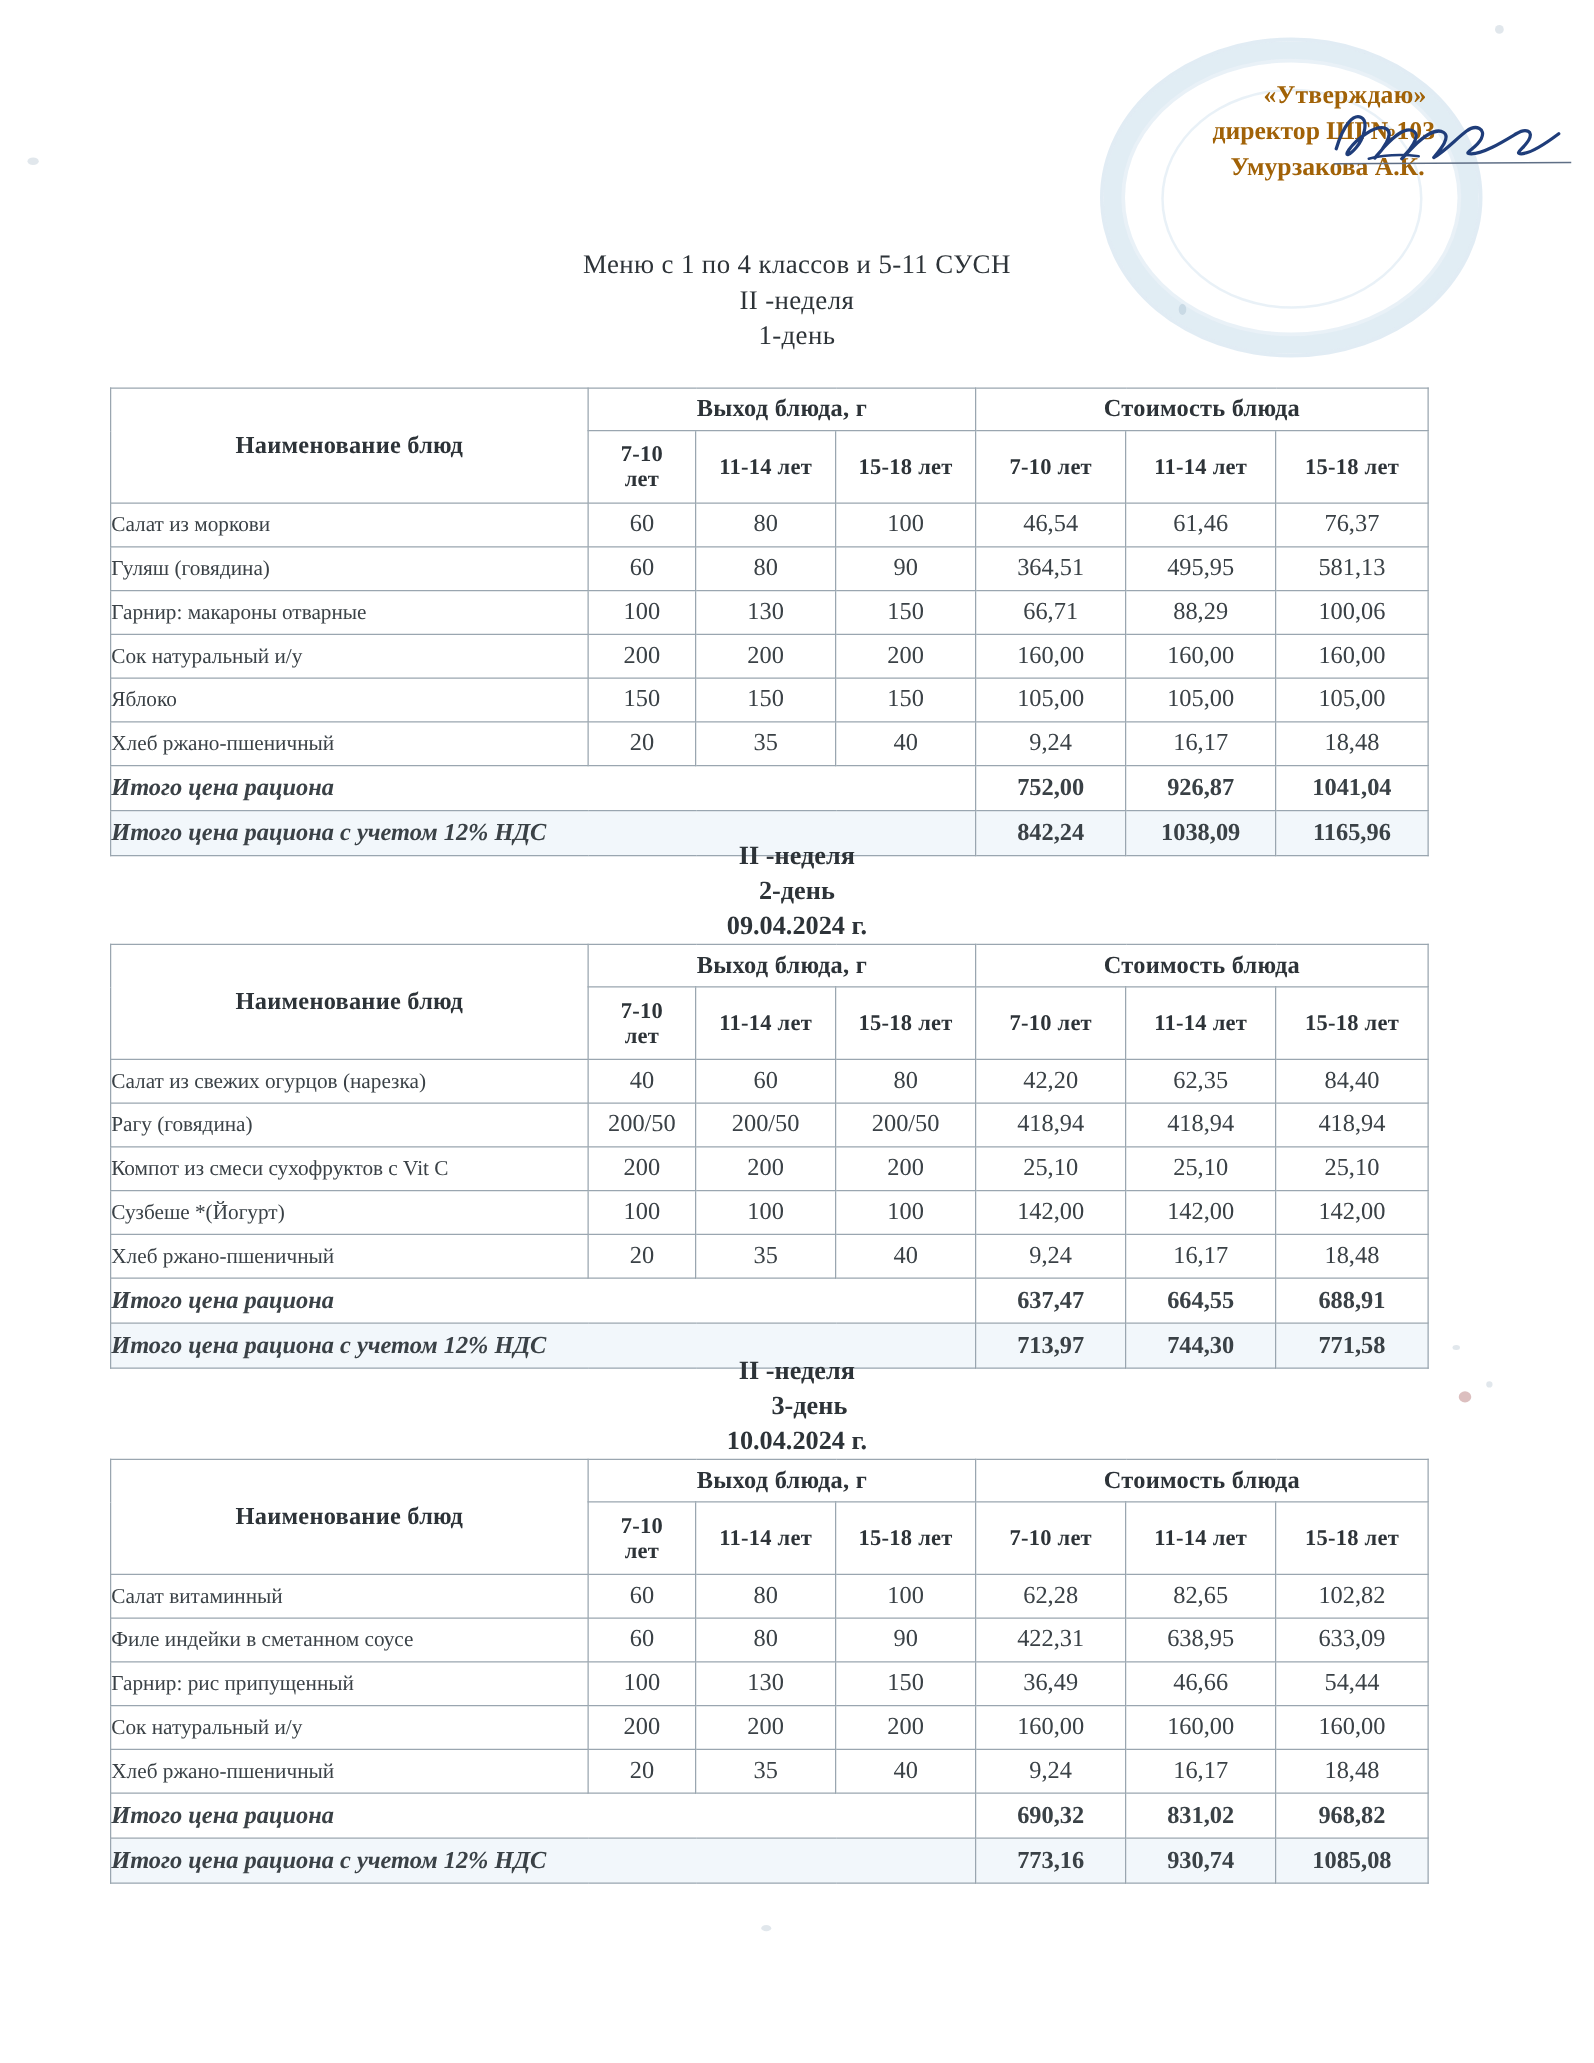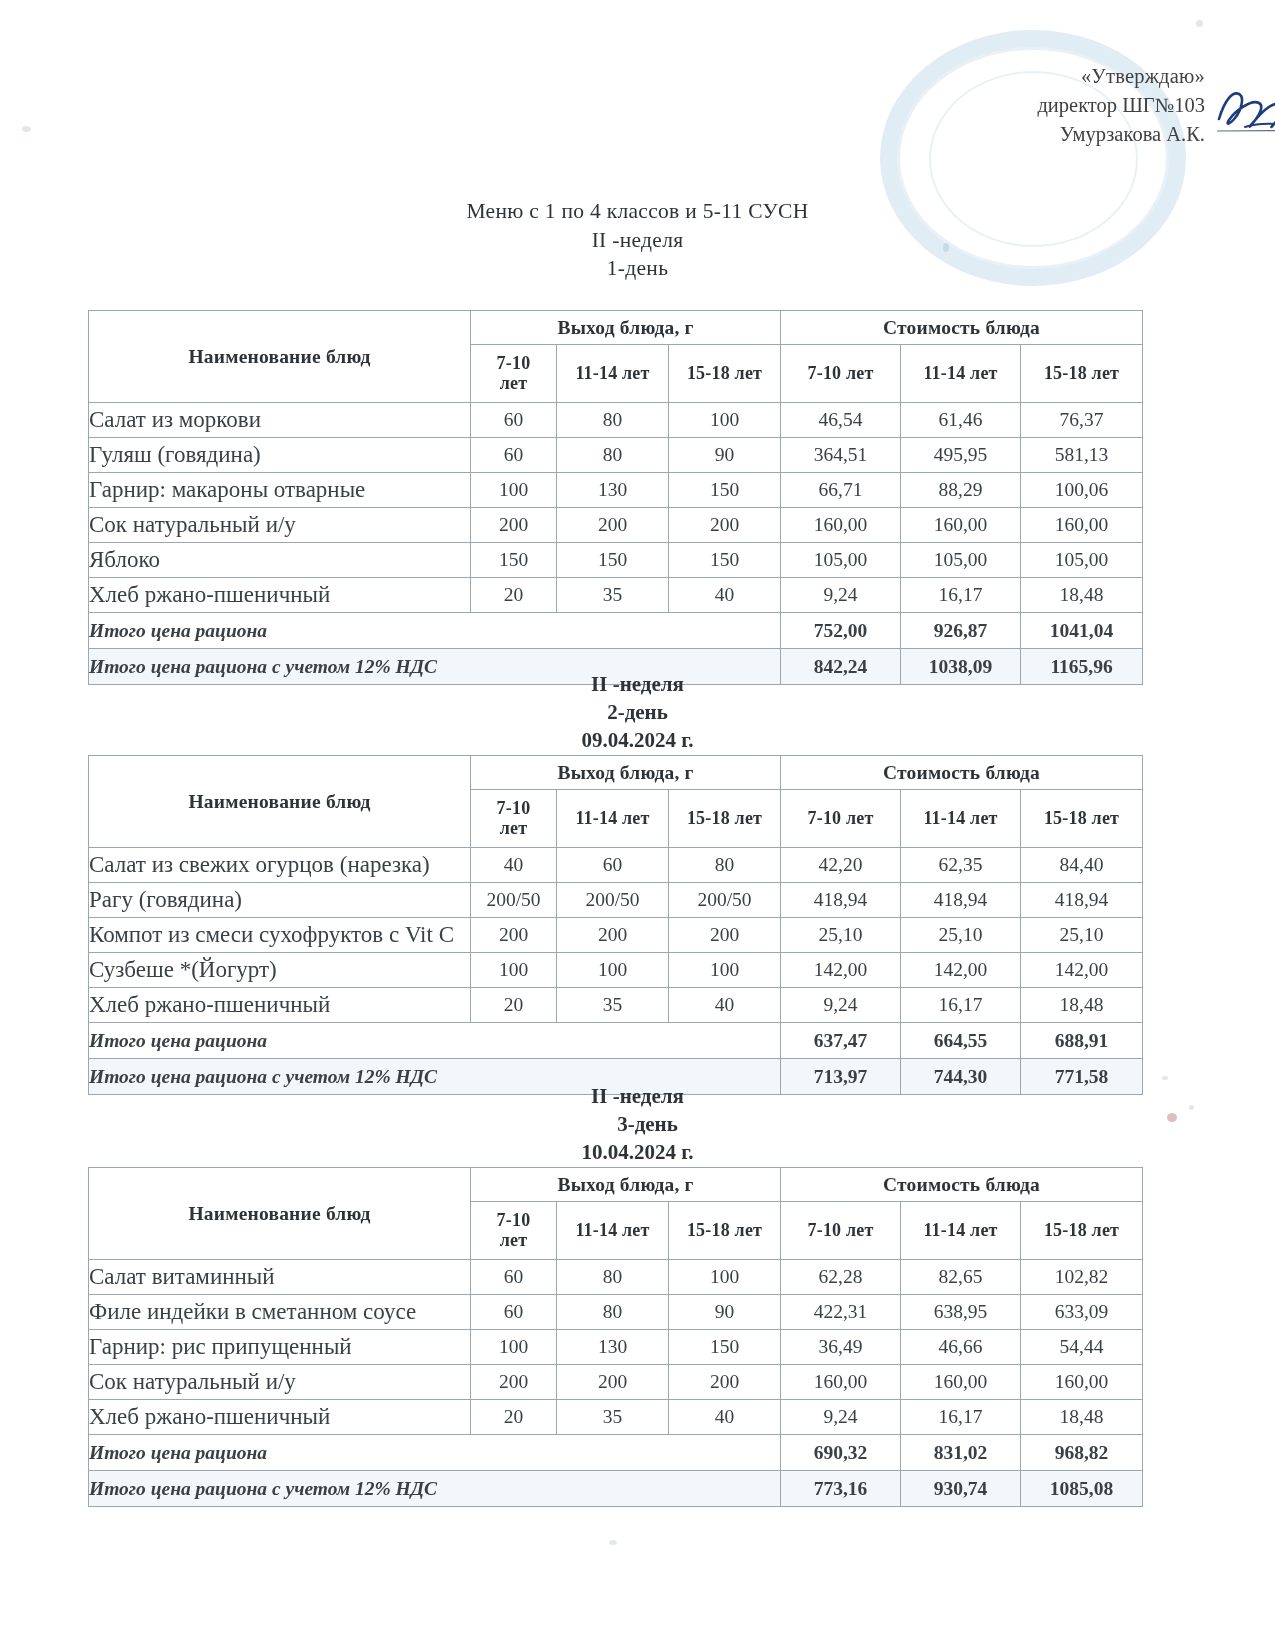--- a/index.html
+++ b/index.html
@@ -30,24 +30,25 @@
     border-radius: 50%;
     opacity: .55;
   }
 
   
   .approval {
     position: absolute;
     left: 905px;
     top: 62px;
     width: 300px;
-    text-align: right;
+    text-align: center;
     font-size: 20.5px;
     line-height: 1.42;
-    color: #404040;
+    color: #a16207;
+    font-weight: bold;
   }
   .approval .utv {
     display: block;
     letter-spacing: .2px;
     margin-left: 42px;
   }
   .sig-wrap {
     position: relative;
     height: 44px;
     margin: -2px 0 -4px 0;
@@ -131,21 +132,21 @@
   .name-th {
     font-size: 19.5px;
     vertical-align: middle;
   }
   .two-line { line-height: 1.06; }
 
   td.dish {
     text-align: left;
     padding-left: 12px;
     height: 34px;
-    font-size: 23px;
+    font-size: 17px;
     white-space: nowrap;
     color: #3b4247;
   }
   td.num {
     text-align: center;
     height: 34px;
     color: #4a5156;
     font-size: 19.5px;
   }
   tr.total td {

